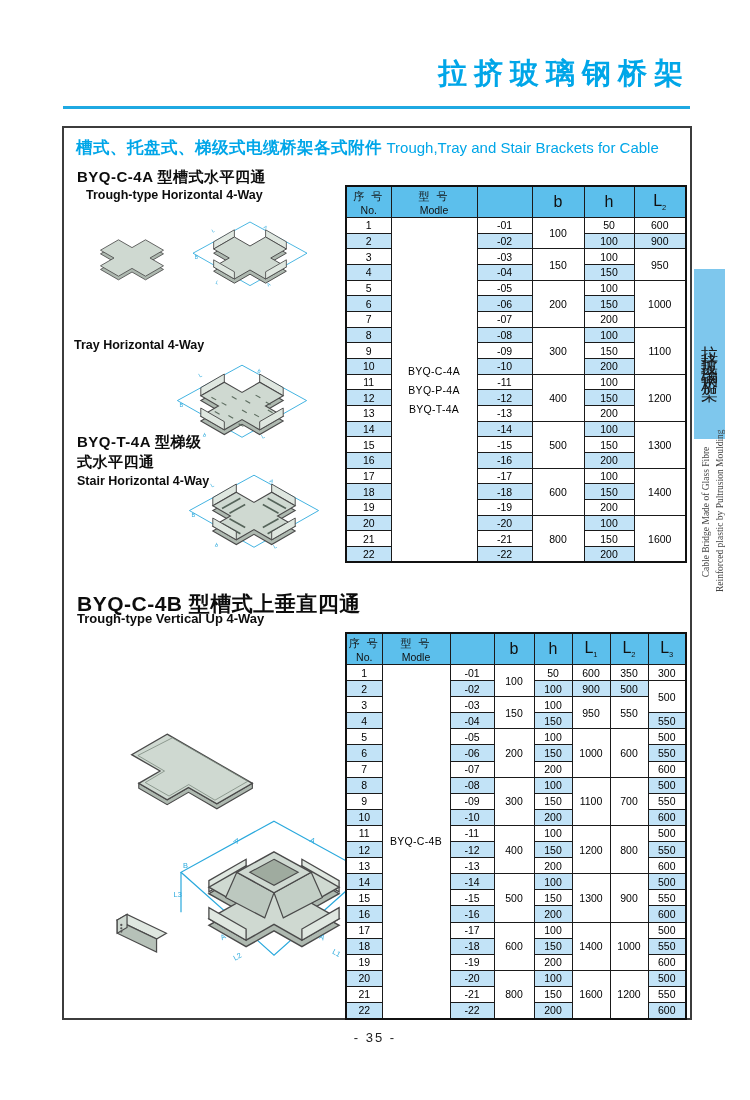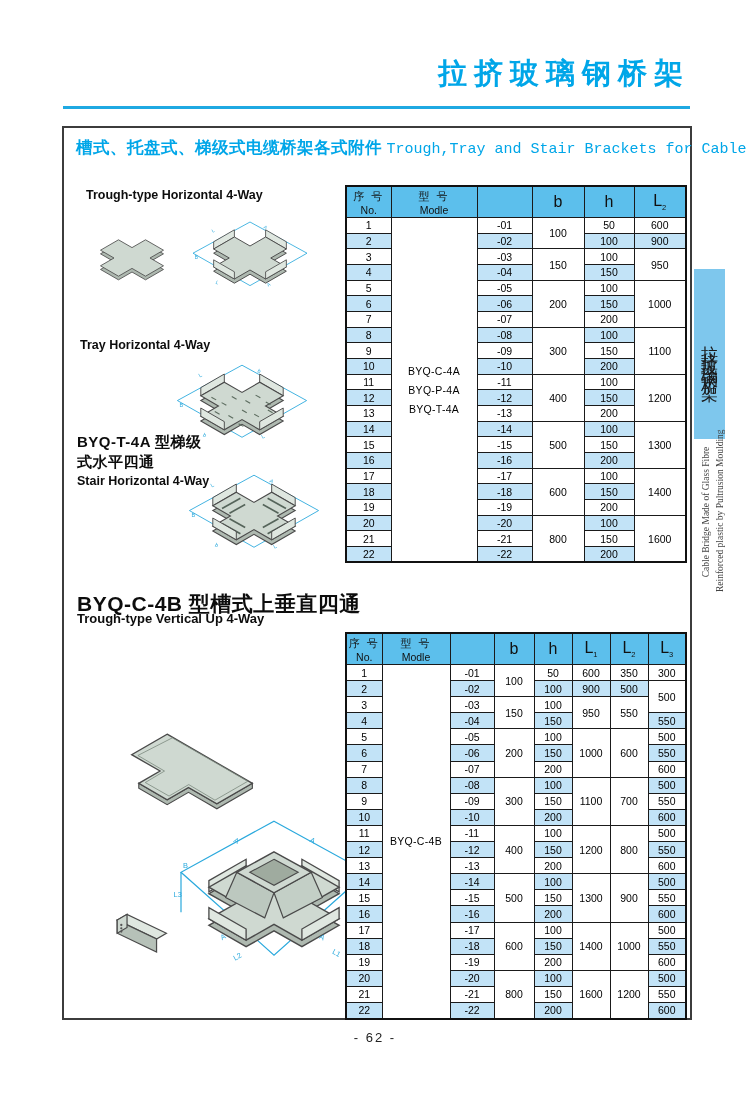--- a/index.html
+++ b/index.html
@@ -9,21 +9,21 @@
   .brand-title{position:absolute;top:54px;right:60px;font-size:29px;font-weight:bold;
         color:#00a6e8;letter-spacing:7px;white-space:nowrap;}
   .brand-sub{position:absolute;top:91px;right:60px;font-size:8.5px;color:#8a8a8a;
         letter-spacing:.2px;word-spacing:3px;white-space:nowrap;}
   .brand-rule{position:absolute;left:63px;top:106px;width:627px;height:3px;background:#1fa9e2;}
   
   .mainbox{position:absolute;left:62px;top:126px;width:626px;height:890px;
         border:2px solid #3c3c3c;background:#fff;}
   .banner{position:absolute;left:12px;top:9px;white-space:nowrap;}
   .banner .cn{font-size:16.5px;font-weight:bold;color:#00a6e8;letter-spacing:.5px;}
-  .banner .en{font-size:15px;color:#00a6e8;font-family:Liberation Mono, monospace;}
+  .banner .en{font-size:15px;color:#00a6e8;}
   .sec-cn{position:absolute;font-size:15px;font-weight:bold;color:#0d0d0d;letter-spacing:.5px;white-space:nowrap;}
   .sec-en{position:absolute;font-size:12.5px;font-weight:bold;color:#0d0d0d;white-space:nowrap;}
   .diag{position:absolute;}
   
   .dtable{border-collapse:collapse;table-layout:fixed;border:2px solid #111;background:#fff;}
   .dtable th,.dtable td{border:1px solid #1a1a1a;text-align:center;vertical-align:middle;
         padding:0;overflow:hidden;}
   .dtable thead th{background:#5cbfec;font-weight:normal;height:30px;}
   .dtable thead .hcn{font-size:11px;letter-spacing:2px;}
   .dtable thead .hen{font-size:10.5px;}
@@ -55,22 +55,23 @@
   <div class="brand-title">拉挤玻璃钢桥架</div>
   <div class="brand-rule"></div>
 
   <div class="mainbox">
 
     <div class="banner">
       <span class="cn">槽式、托盘式、梯级式电缆桥架各式附件</span>
       <span class="en">Trough,Tray and Stair Brackets for Cable</span>
     </div>
 
+    <div class="sec-cn" style="left:13px;top:40px;">BYQ-C-4A 型槽式水平四通</div>
     <div class="sec-en" style="left:22px;top:60px;">Trough-type Horizontal 4-Way</div>
-    <div class="sec-en" style="left:16px;top:210px;">Tray Horizontal 4-Way</div>
+    <div class="sec-en" style="left:10px;top:210px;">Tray Horizontal 4-Way</div>
     <div class="sec-cn" style="left:13px;top:305px;">BYQ-T-4A 型梯级</div>
     <div class="sec-cn" style="left:13px;top:325px;text-align:right;">式水平四通</div>
     <div class="sec-en" style="left:13px;top:346px;">Stair Horizontal 4-Way</div>
     <div class="sec-cn" style="left:13px;top:462px;font-size:21px;">BYQ-C-4B 型槽式上垂直四通</div>
     <div class="sec-en" style="left:13px;top:483px;font-size:13px;">Trough-type Vertical Up 4-Way</div>
 
     <svg class="diag" style="left:16px;top:72px;" width="258" height="116" viewBox="0 0 258 116">
       <g transform="translate(52,58) scale(0.52)">
         <polygon points="-26,-28 0,-13 26,-28 60.6,-8 34.6,7 60.6,22 26,42 0,27 -26,42 -60.6,22 -34.6,7 -60.6,-8" fill="#aeb9b0" stroke="#4a4a4a" stroke-width="1.6"></polygon>
         <polygon points="-26,-35 0,-20 26,-35 60.6,-15 34.6,0 60.6,15 26,35 0,20 -26,35 -60.6,15 -34.6,0 -60.6,-15" fill="#cfd9d1" stroke="#4a4a4a" stroke-width="1.6"></polygon>
@@ -544,14 +545,14 @@
   </div>
 
   <div class="side-box">
     <span class="vtxt">拉挤玻璃钢桥架</span>
   </div>
   <div class="side-rot">
     <div>Cable Bridge Made of Glass Fibre</div>
     <div>Reinforced plastic by Pultrusion Moulding</div>
   </div>
 
-  <div class="pagenum">- 62 -</div>
+  <div class="pagenum">- 35 -</div>
 </div>
 
 </body></html>

